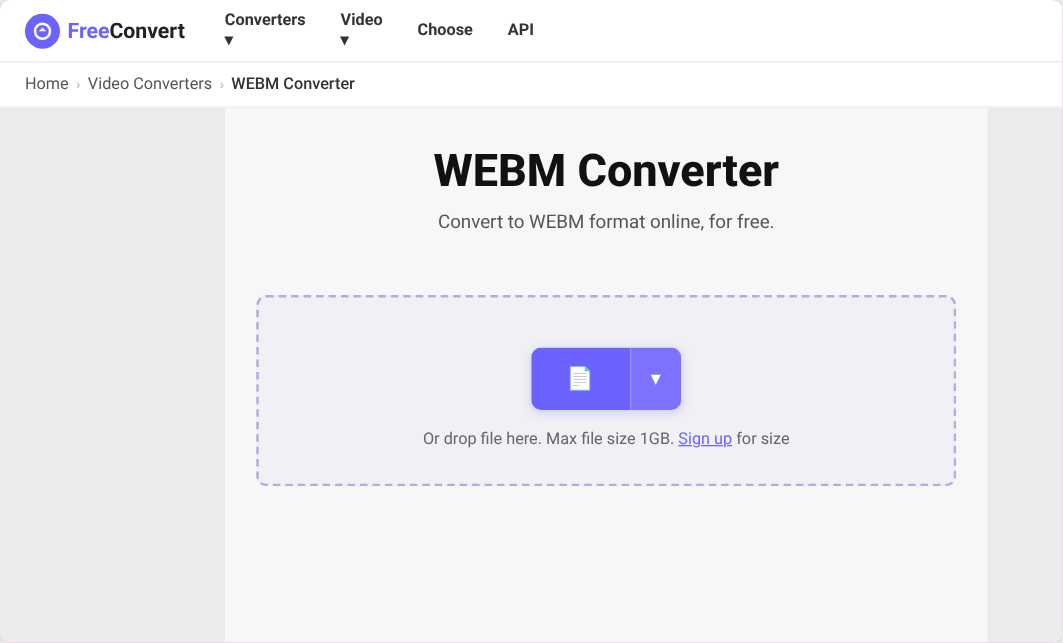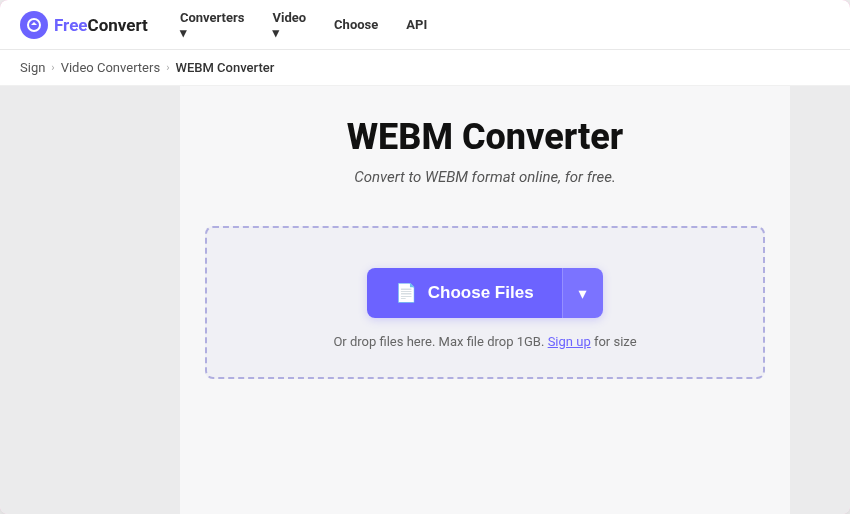--- a/index.html
+++ b/index.html
@@ -154,23 +154,22 @@
       font-size: 36px;
       font-weight: 800;
       color: #111;
       margin-bottom: 10px;
       text-align: center;
     }
 
     .page-subtitle {
       font-size: 15px;
       color: #555;
-      margin-bottom: 30px;
+      margin-bottom: 40px;
       text-align: center;
-      font-style: italic;
     }
 
     
     .drop-zone-wrapper {
       width: 100%;
       max-width: 560px;
       background: #f0f0f5;
       border: 2px dashed #b0aee0;
       border-radius: 8px;
       padding: 40px 20px 28px;
@@ -269,47 +268,46 @@
       <li>
         <a href="#">Choose</a>
       </li>
       <li>
         <a href="#">API</a>
       </li>
     </ul>
   </nav>
 
   <div class="breadcrumb">
-    <a href="#">Sign</a>
+    <a href="#">Home</a>
     <span class="separator">›</span>
     <a href="#">Video Converters</a>
     <span class="separator">›</span>
     <span class="current">WEBM Converter</span>
   </div>
 
   <div class="main-content">
     <div class="sidebar-left"></div>
 
     <div class="content-area">
       <h1 class="page-title">WEBM Converter</h1>
       <p class="page-subtitle">Convert to WEBM format online, for free.</p>
 
       <div class="drop-zone-wrapper">
         <div class="choose-files-group">
           <button class="choose-files-btn">
             <span class="file-icon">📄</span>
-            <span>Choose Files</span>
           </button>
           <button class="choose-files-dropdown">
             <span>▾</span>
           </button>
         </div>
 
         <p class="drop-hint">
-          <span>Or drop files here. Max file drop 1GB.</span>
+          <span>Or drop file here. Max file size 1GB.</span>
           <a href="#">Sign up</a>
           <span> for size</span>
         </p>
       </div>
     </div>
 
     <div class="sidebar-right"></div>
   </div>
 </div>
 

